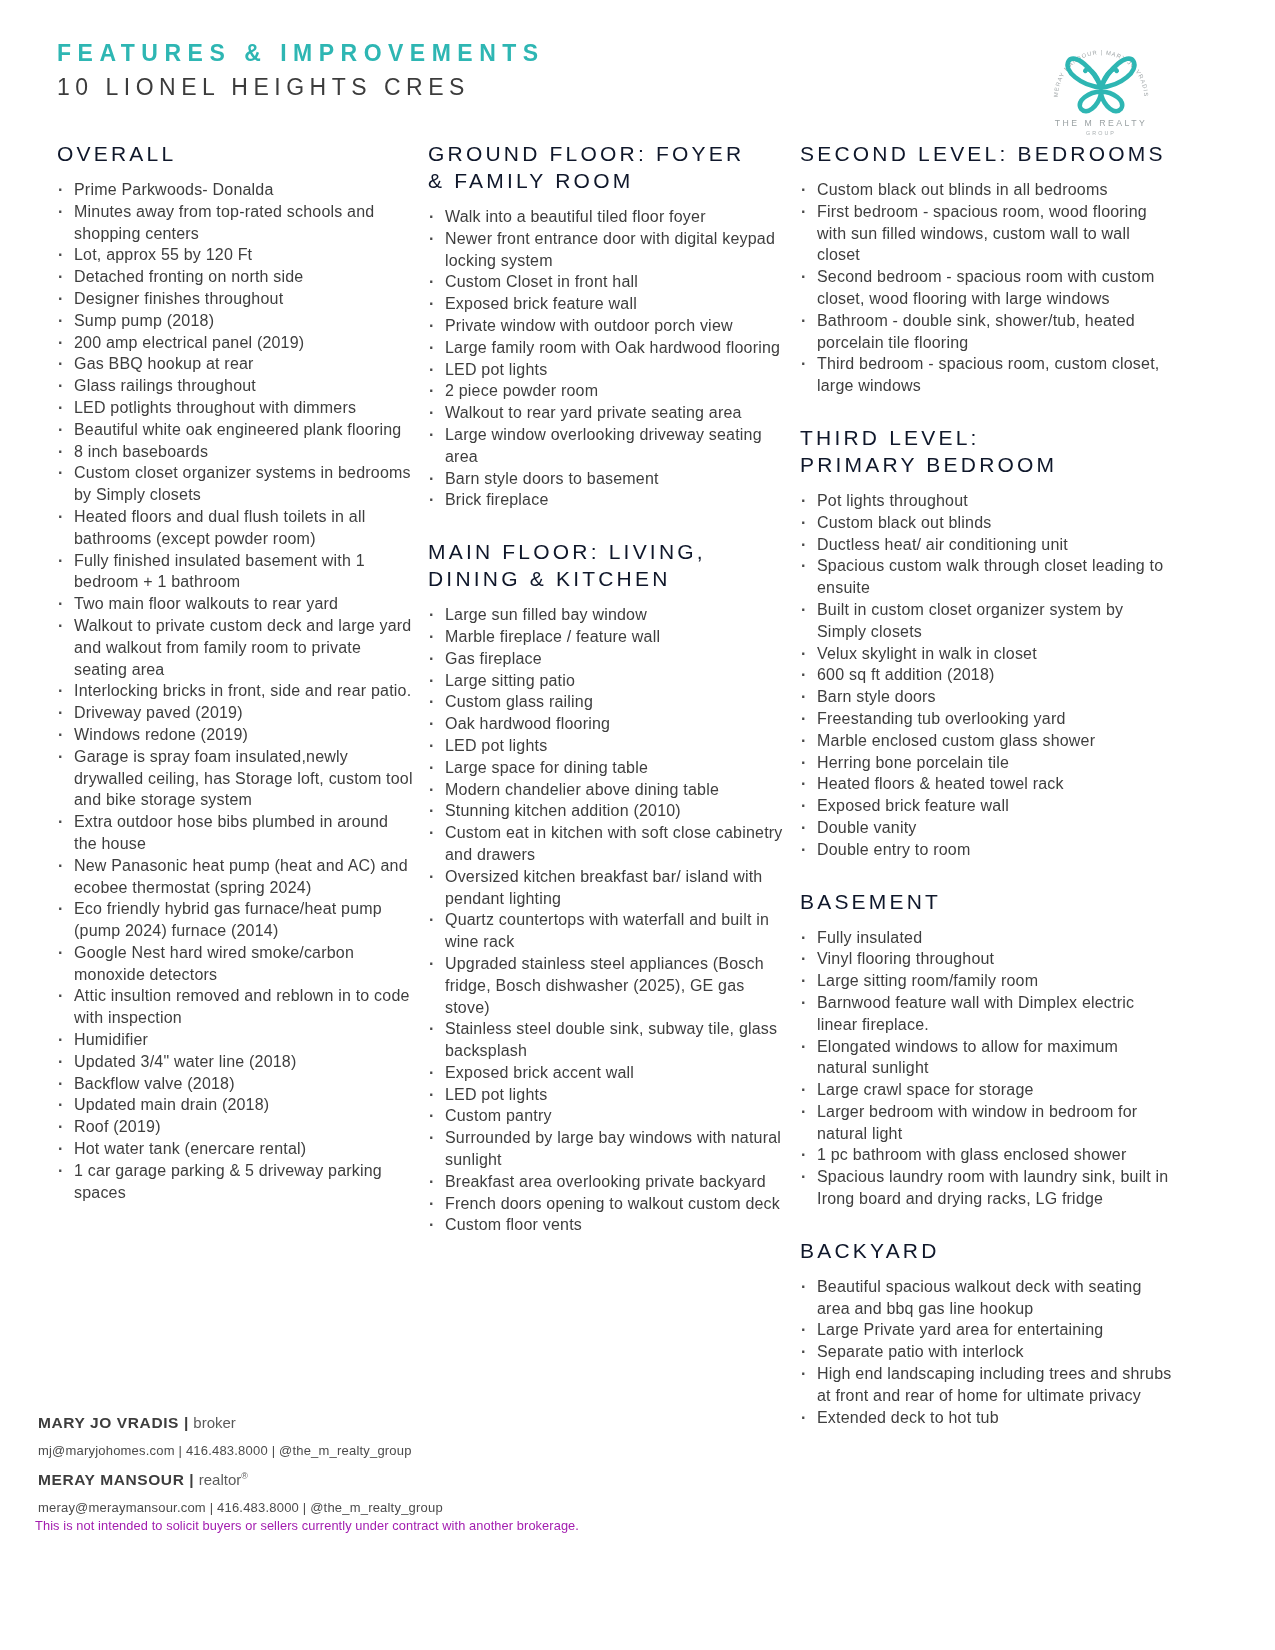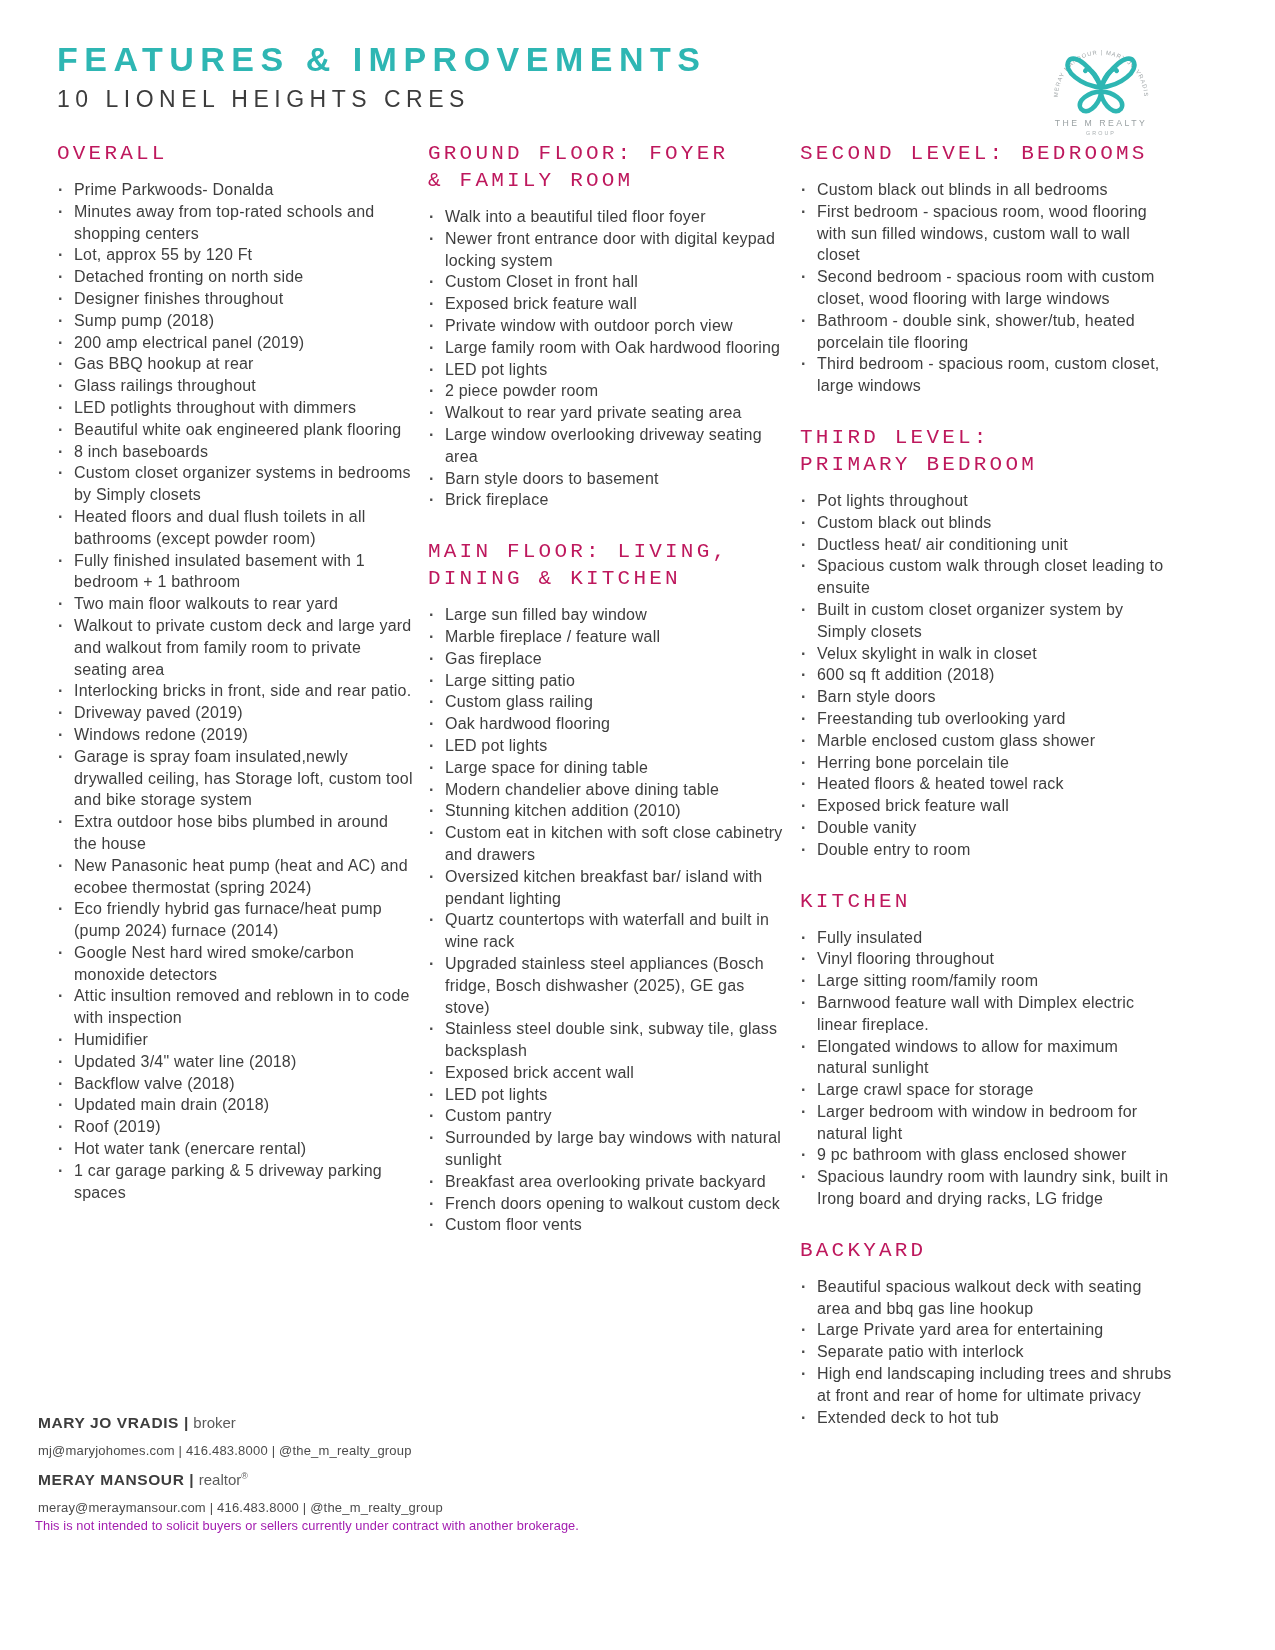--- a/index.html
+++ b/index.html
@@ -8,21 +8,21 @@
     width:1275px;height:1650px;
     background:#ffffff;
     font-family:"Liberation Sans", sans-serif;
     color:#3e3e3e;
     overflow:hidden;
   }
   
   .hdr{position:absolute;left:57px;top:40px;}
   .title{
     margin:0;
-    font-size:34px;font-weight:700;letter-spacing:6.5px;
+    font-size:23px;font-weight:700;letter-spacing:6.5px;
     color:#2eb6b3;
   }
   .subtitle{
     margin-top:7px;
     font-size:23px;font-weight:400;letter-spacing:5.5px;
     color:#3c3c3c;
   }
   
   .logo{position:absolute;left:1038px;top:10px;width:126px;height:140px;}
   .logo svg{width:100%;height:100%;}
@@ -33,23 +33,22 @@
   
   .col{position:absolute;top:140px;}
   .col1{left:57px;width:356px;}
   .col2{left:428px;width:360px;}
   .col3{left:800px;width:372px;}
   .section{margin:0 0 27px 0;}
   .section + .section{margin-top:27px;}
   .section-title{
     margin:0 0 12px 0;
     font-size:21px;font-weight:400;letter-spacing:3.2px;
-    color:#be185d;line-height:27px;
+    color:#0f172a;line-height:27px;
     white-space:pre-line;
-    font-family:Liberation Mono, monospace;
   }
   ul.feature-list{list-style:none;margin:0;padding:0;}
   li.feature-item{
     position:relative;
     padding-left:17px;
     font-size:16px;line-height:21.8px;letter-spacing:0.2px;
     color:#3e3e3e;
   }
   li.feature-item::before{
     content:"·";
@@ -211,30 +210,30 @@
             <li class="feature-item">Freestanding tub overlooking yard</li>
             <li class="feature-item">Marble enclosed custom glass shower</li>
             <li class="feature-item">Herring bone porcelain tile</li>
             <li class="feature-item">Heated floors &amp; heated towel rack</li>
             <li class="feature-item">Exposed brick feature wall</li>
             <li class="feature-item">Double vanity</li>
             <li class="feature-item">Double entry to room</li>
           </ul>
         </section>
         <section class="section">
-          <h2 class="section-title">KITCHEN</h2>
+          <h2 class="section-title">BASEMENT</h2>
           <ul class="feature-list">
             <li class="feature-item">Fully insulated</li>
             <li class="feature-item">Vinyl flooring throughout</li>
             <li class="feature-item">Large sitting room/family room</li>
             <li class="feature-item">Barnwood feature wall with Dimplex electric linear fireplace.</li>
             <li class="feature-item">Elongated windows to allow for maximum natural  sunlight</li>
             <li class="feature-item">Large crawl space for storage</li>
             <li class="feature-item">Larger bedroom with window in bedroom for natural light</li>
-            <li class="feature-item">9 pc bathroom with glass enclosed shower</li>
+            <li class="feature-item">1 pc bathroom with glass enclosed shower</li>
             <li class="feature-item">Spacious laundry room with laundry sink, built in Irong board and drying racks, LG fridge</li>
           </ul>
         </section>
         <section class="section">
           <h2 class="section-title">BACKYARD</h2>
           <ul class="feature-list">
             <li class="feature-item">Beautiful spacious walkout deck with seating area and bbq gas line hookup</li>
             <li class="feature-item">Large Private yard area for entertaining</li>
             <li class="feature-item">Separate patio with interlock</li>
             <li class="feature-item">High end landscaping including trees and shrubs at front and rear of home for ultimate privacy</li>

